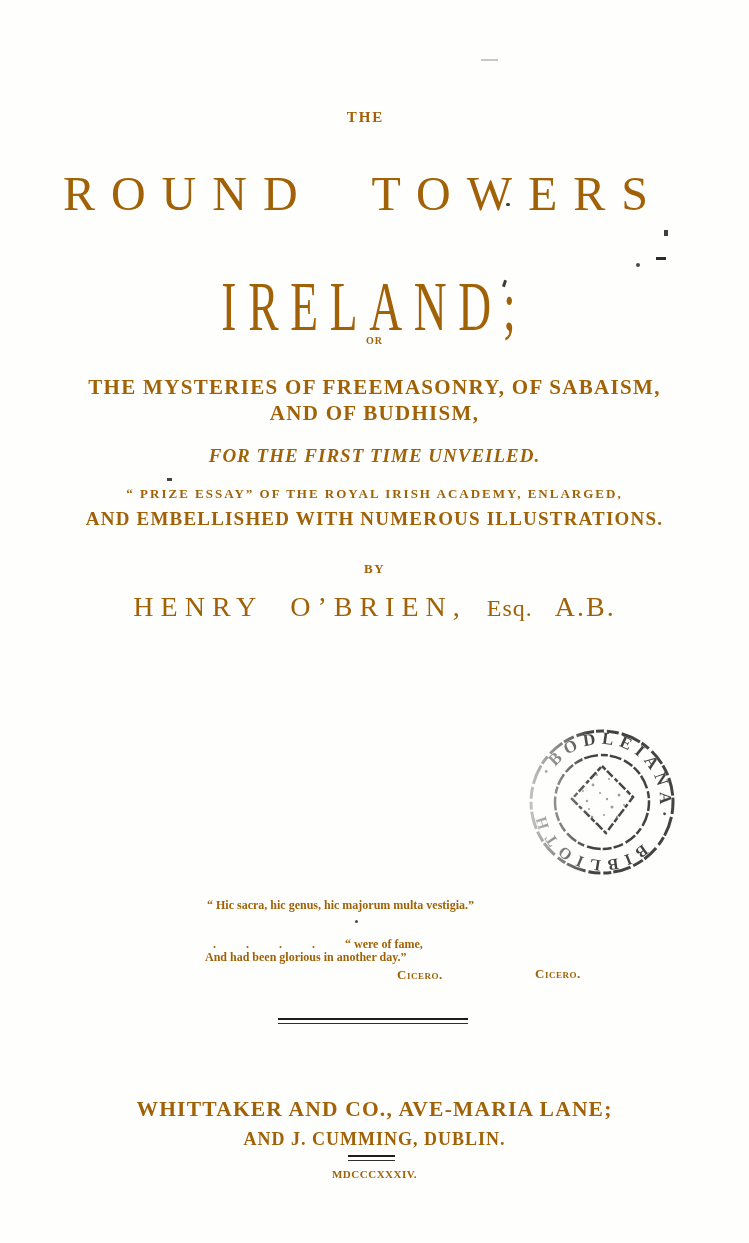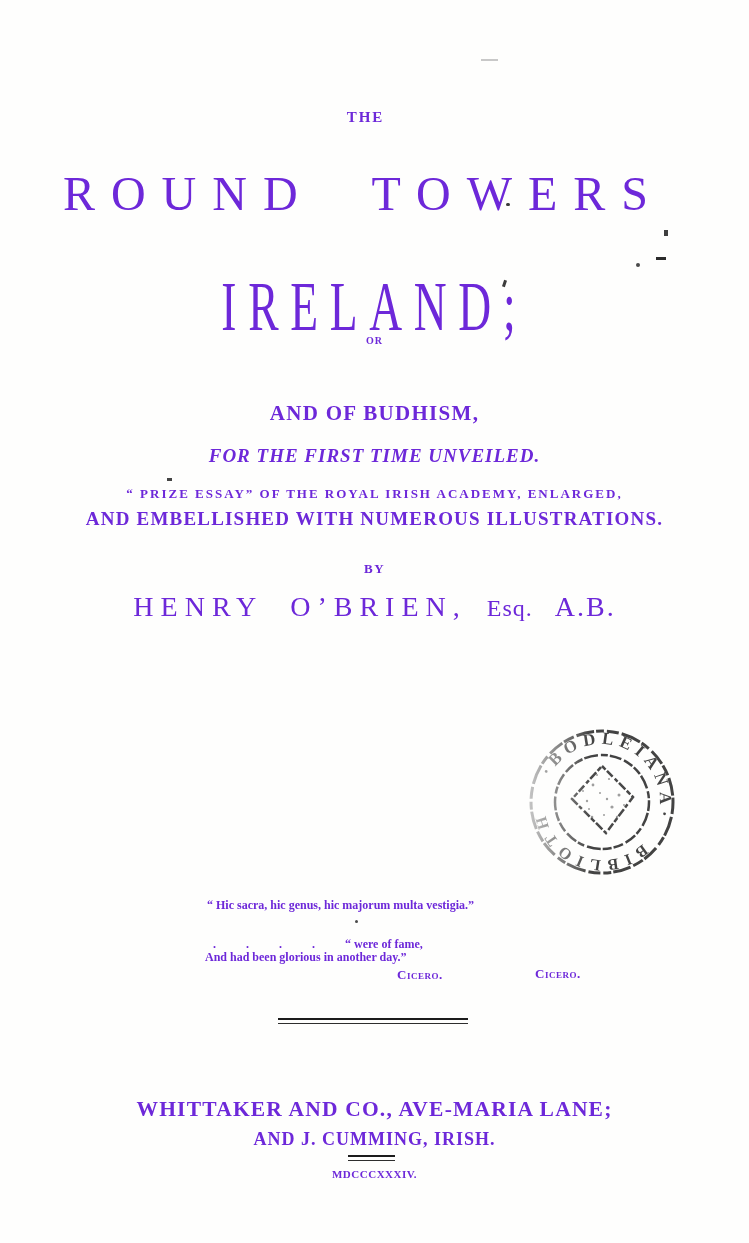--- a/index.html
+++ b/index.html
@@ -4,21 +4,21 @@
 <title>Scanned Title Page</title>
 <style>
   html,body{margin:0;padding:0;background:#e8e8e8;}
   .sheet{
     position:relative;
     width:749px;height:1243px;
     margin:0 auto;
     background:#fefefd;
     overflow:hidden;
     font-family:"Liberation Serif","DejaVu Serif",serif;
-    color:#6d28d9;
+    color:#a16207;
   }
   .line{position:absolute;left:0;right:0;text-align:center;line-height:1;white-space:nowrap;}
 
   .series{top:110px;font-size:15px;font-weight:bold;letter-spacing:2px;padding-right:18px;}
   .main-title{top:170px;font-size:48px;letter-spacing:16px;padding-right:22px;}
   .main-title .w1{margin-right:58px;}
   .of-label{top:240px;font-size:11px;font-weight:bold;letter-spacing:1px;}
   .title2{top:272px;font-size:70px;}
   .title2 .sq{display:inline-block;transform:scaleX(0.65);transform-origin:50% 50%;letter-spacing:18px;}
   .or-label{top:336px;font-size:10px;font-weight:bold;letter-spacing:1px;}
@@ -66,20 +66,21 @@
 
   <div class="line series">THE</div>
 
   <div class="line main-title"><span class="w1">ROUND</span><span>TOWERS</span></div>
 
 
   <div class="line title2"><span class="sq">IRELAND;</span></div>
 
   <div class="line or-label">OR</div>
 
+  <div class="line subtitle1">THE MYSTERIES OF FREEMASONRY, OF SABAISM,</div>
   <div class="line subtitle2">AND OF BUDHISM,</div>
 
   <div class="line tagline">FOR THE FIRST TIME UNVEILED.</div>
 
   <div class="line essay1">“ PRIZE ESSAY” OF THE ROYAL IRISH ACADEMY, ENLARGED,</div>
   <div class="line essay2">AND EMBELLISHED WITH NUMEROUS ILLUSTRATIONS.</div>
 
   <div class="line by-label">BY</div>
 
   <div class="line author"><span class="nm">HENRY O’BRIEN,</span><span class="esq">Esq.</span><span class="deg">A.B.</span></div>
@@ -126,17 +127,17 @@
   </svg>
 
   <div class="epi" style="left:207px;top:899px;">“ Hic sacra, hic genus, hic majorum multa vestigia.”</div>
   <div class="epi epi-attr" style="left:487px;top:967px;margin-left:48px;">Cicero.</div>
   <div class="epi" style="left:213px;top:938px;">.          .          .          .          “ were of fame,</div>
   <div class="epi" style="left:205px;top:951px;">And had been glorious in another day.”</div>
   <div class="epi epi-attr" style="left:397px;top:968px;">Cicero.</div>
 
   <div class="rule rule1"></div>
   <div class="line pub1">WHITTAKER AND CO., AVE-MARIA LANE;</div>
-  <div class="line pub2">AND J. CUMMING, IRISH.</div>
+  <div class="line pub2">AND J. CUMMING, DUBLIN.</div>
   <div class="rule rule2"></div>
   <div class="line year">MDCCCXXXIV.</div>
 
 </div>
 
 </body></html>

